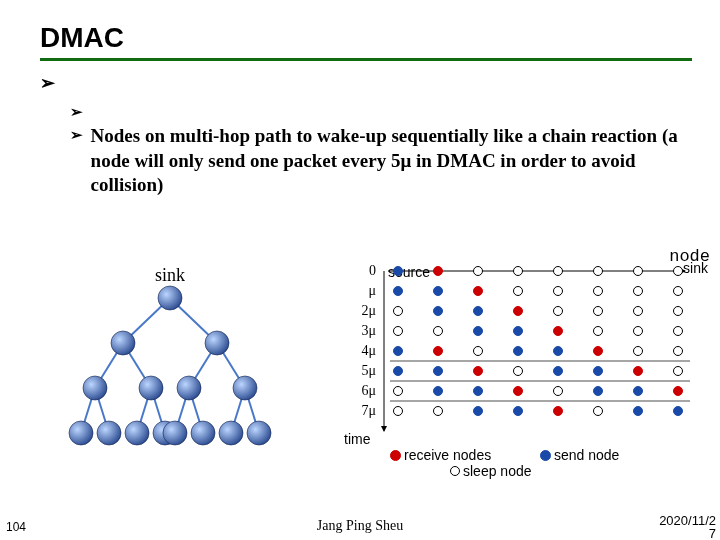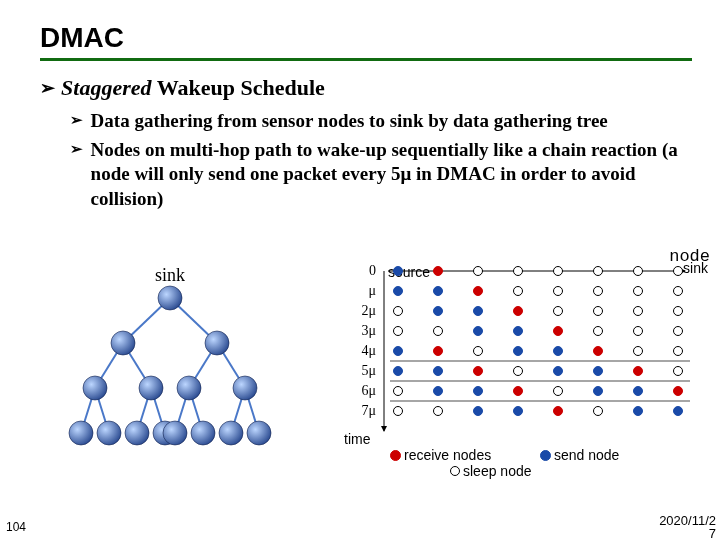--- a/index.html
+++ b/index.html
@@ -149,29 +149,25 @@
 </style>
 </head>
 <body>
 
 <div class="slide">
   <div class="title">DMAC</div>
   <div class="hr"></div>
 
   <div class="h2line">
     <span class="chev">➢</span>
-    <span>
-      <span class="staggered">Staggered</span><span> Wakeup Schedule</span>
-    </span>
   </div>
 
   <div class="bullets">
     <div class="bullet">
       <span class="chev">➢</span>
-      <span>Data gathering from sensor nodes to sink by data gathering tree</span>
     </div>
     <div class="bullet">
       <span class="chev">➢</span>
       <span>Nodes on multi-hop path to wake-up sequentially like a chain reaction (a node will only send one packet every 5μ in DMAC in order to avoid collision)</span>
     </div>
   </div>
 
   <div class="diagrams">
 
     <div class="tree-area">
@@ -325,16 +321,17 @@
         <span class="dot blue"></span><span>send node</span>
       </div>
       <div class="legend" style="top:208px; left:100px;">
         <span class="dot open"></span><span>sleep node</span>
       </div>
     </div>
 
   </div>
 
   <div class="footer-l">104</div>
+  <div class="footer-c">Jang Ping Sheu</div>
   <div class="footer-r">
     <span>2020/11/2</span><br><span>7</span>
   </div>
 </div>
 
 </body></html>

